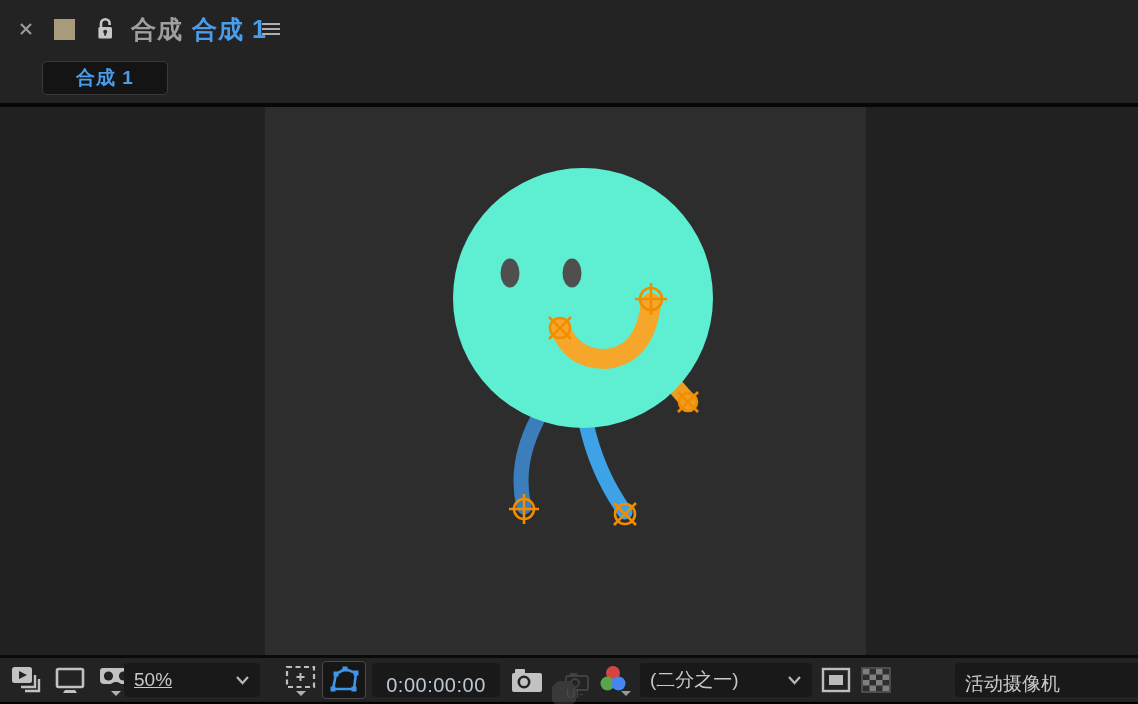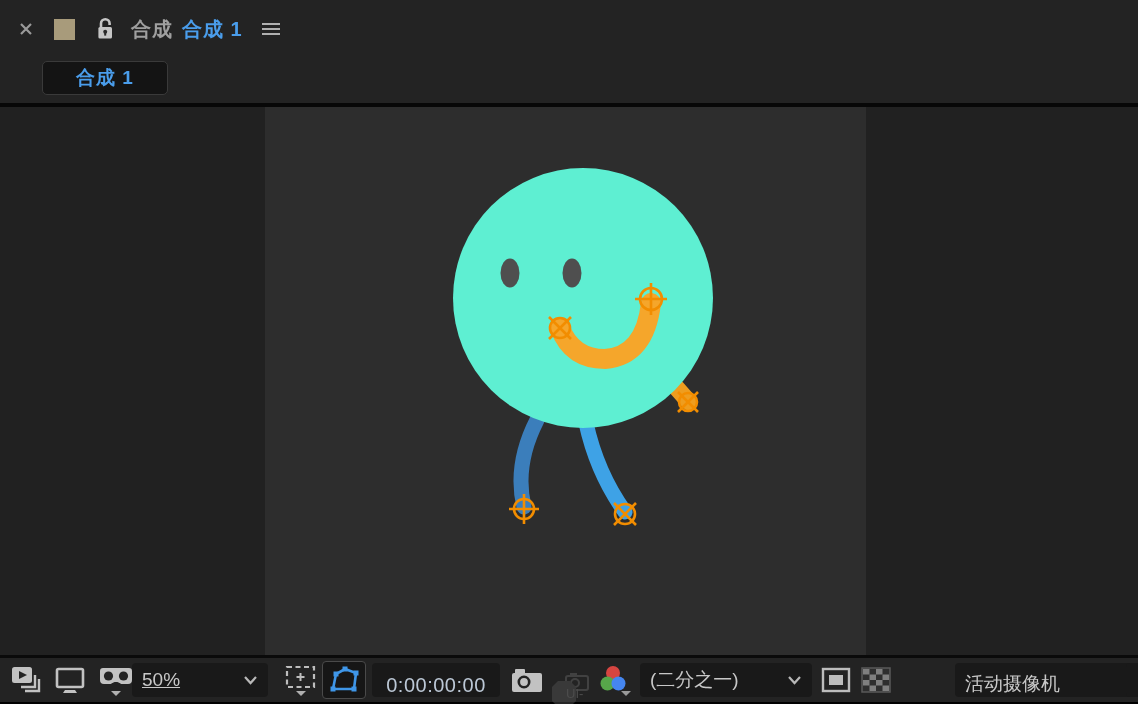--- a/index.html
+++ b/index.html
@@ -11,21 +11,21 @@
   }
   .app { position:relative; width:1138px; height:704px; background:#232323; }
 
   
   .panel-header { position:relative; height:58px; background:#232323; }
   .panel-header .hitem { position:absolute; top:0; height:58px; display:flex; align-items:center; }
   .close-x { left:18px; }
   .swatch { left:54px; }
   .swatch .box { width:21px; height:21px; }
   .lock { left:95px; }
-  .title { left:131px; font-size:20px; font-weight:bold; letter-spacing:1px; white-space:nowrap; }
+  .title { left:131px; font-size:25px; font-weight:bold; letter-spacing:1px; white-space:nowrap; }
   .title .t-prefix { color:#9f9f9f; }
   .title .t-name { color:#4a9deb; margin-left:9px; }
   .menu-btn { left:261px; }
 
   
   .tab-row { position:relative; height:45px; background:#232323; }
   .tab {
     position:absolute; left:42px; top:3px; width:126px; height:34px;
     background:#141414; border:1px solid #3a3a3a; border-radius:5px;
     display:flex; align-items:center; justify-content:center;
@@ -167,21 +167,21 @@
 
     <div class="tbtn" style="left:99px; top:7px;">
       <svg width="34" height="32" viewBox="0 0 34 32">
         <path d="M4,3 H30 A3,3 0 0 1 33,6 V15 A4,4 0 0 1 29,19 H23 C21,19 20.5,17 17,17 C13.5,17 13,19 11,19 H5 A4,4 0 0 1 1,15 V6 A3,3 0 0 1 4,3 Z" fill="#c2c2c2"></path>
         <circle cx="9.5" cy="11" r="4.6" fill="#232323"></circle>
         <circle cx="24.5" cy="11" r="4.6" fill="#232323"></circle>
         <path d="M12,26 H22 L17,31 Z" fill="#b0b0b0"></path>
       </svg>
     </div>
 
-    <div class="dd" style="left:132px; width:136px;text-decoration:underline;">
+    <div class="dd" style="left:124px; width:136px;text-decoration:underline;">
       <span class="dd-label">50%</span>
       <svg class="chev" width="15" height="10" viewBox="0 0 15 10">
         <path d="M2,2 L7.5,8 L13,2" fill="none" stroke="#b8b8b8" stroke-width="2.2"></path>
       </svg>
     </div>
 
     <div class="tbtn" style="left:284px; top:6px;">
       <svg width="34" height="33" viewBox="0 0 34 33">
         <rect x="3" y="3" width="27" height="20" fill="none" stroke="#bdbdbd" stroke-width="2.2" stroke-dasharray="5 3.5"></rect>
         <path d="M16.5,9 V17 M12.5,13 H20.5" stroke="#bdbdbd" stroke-width="2"></path>

